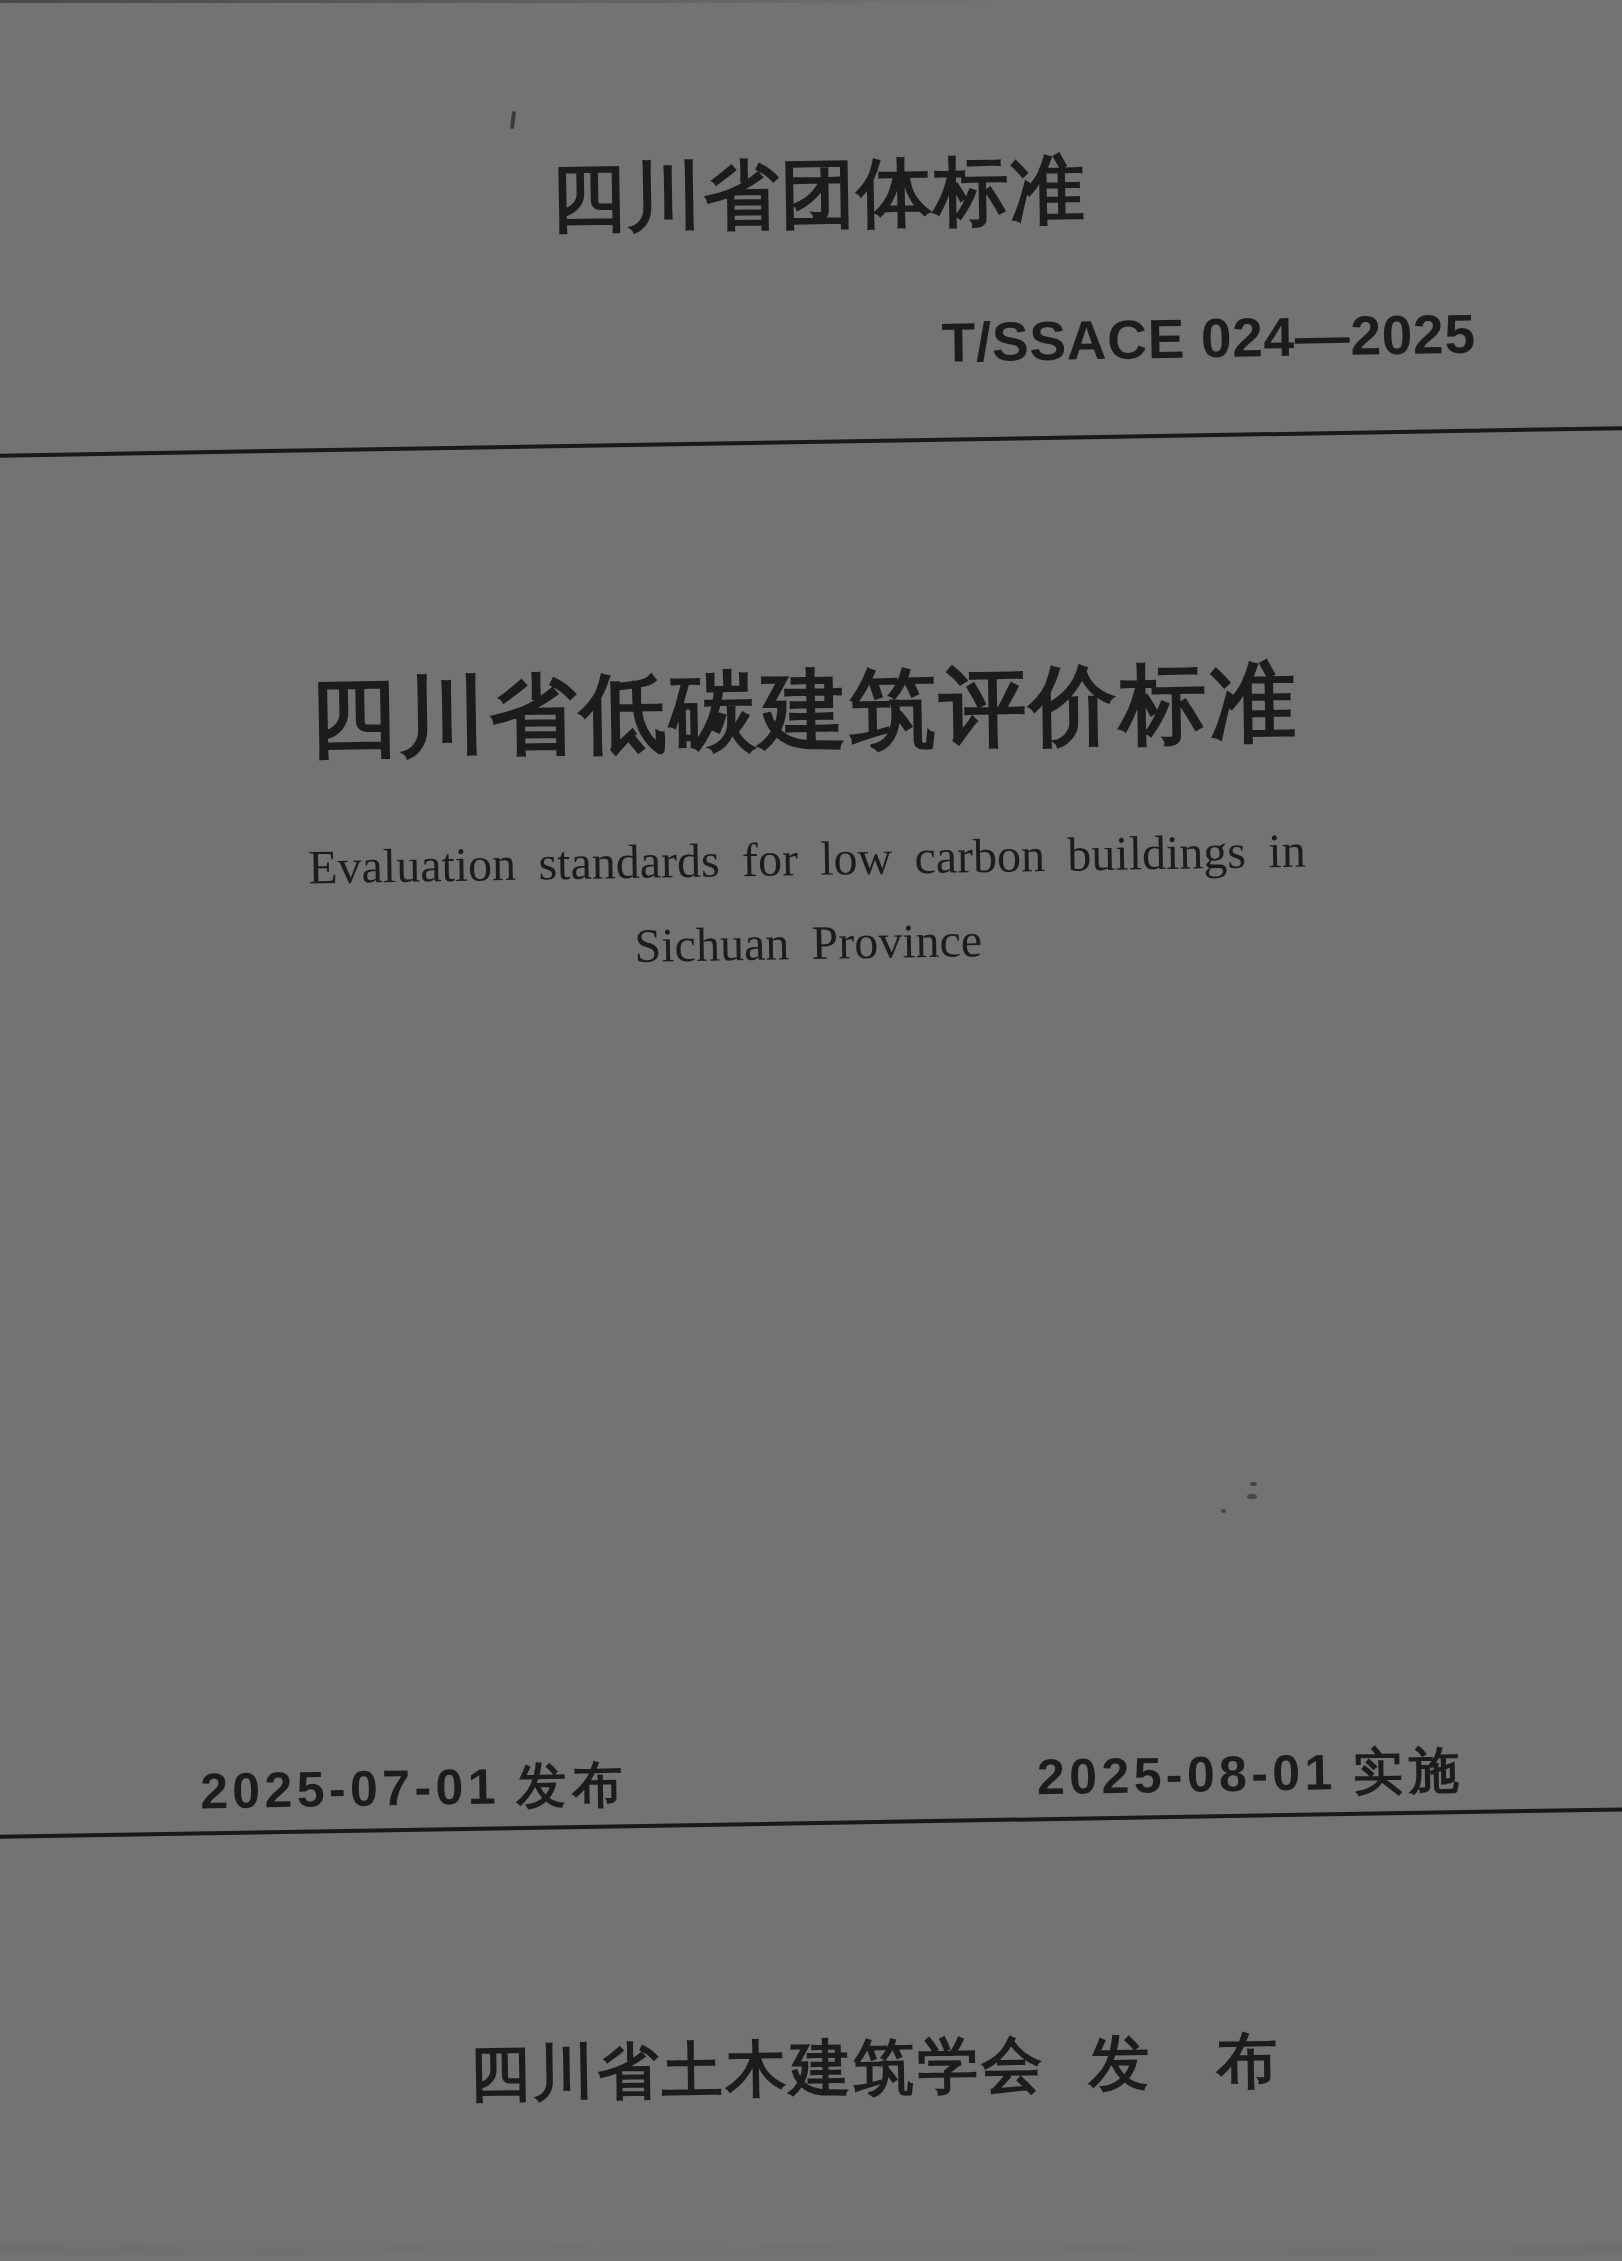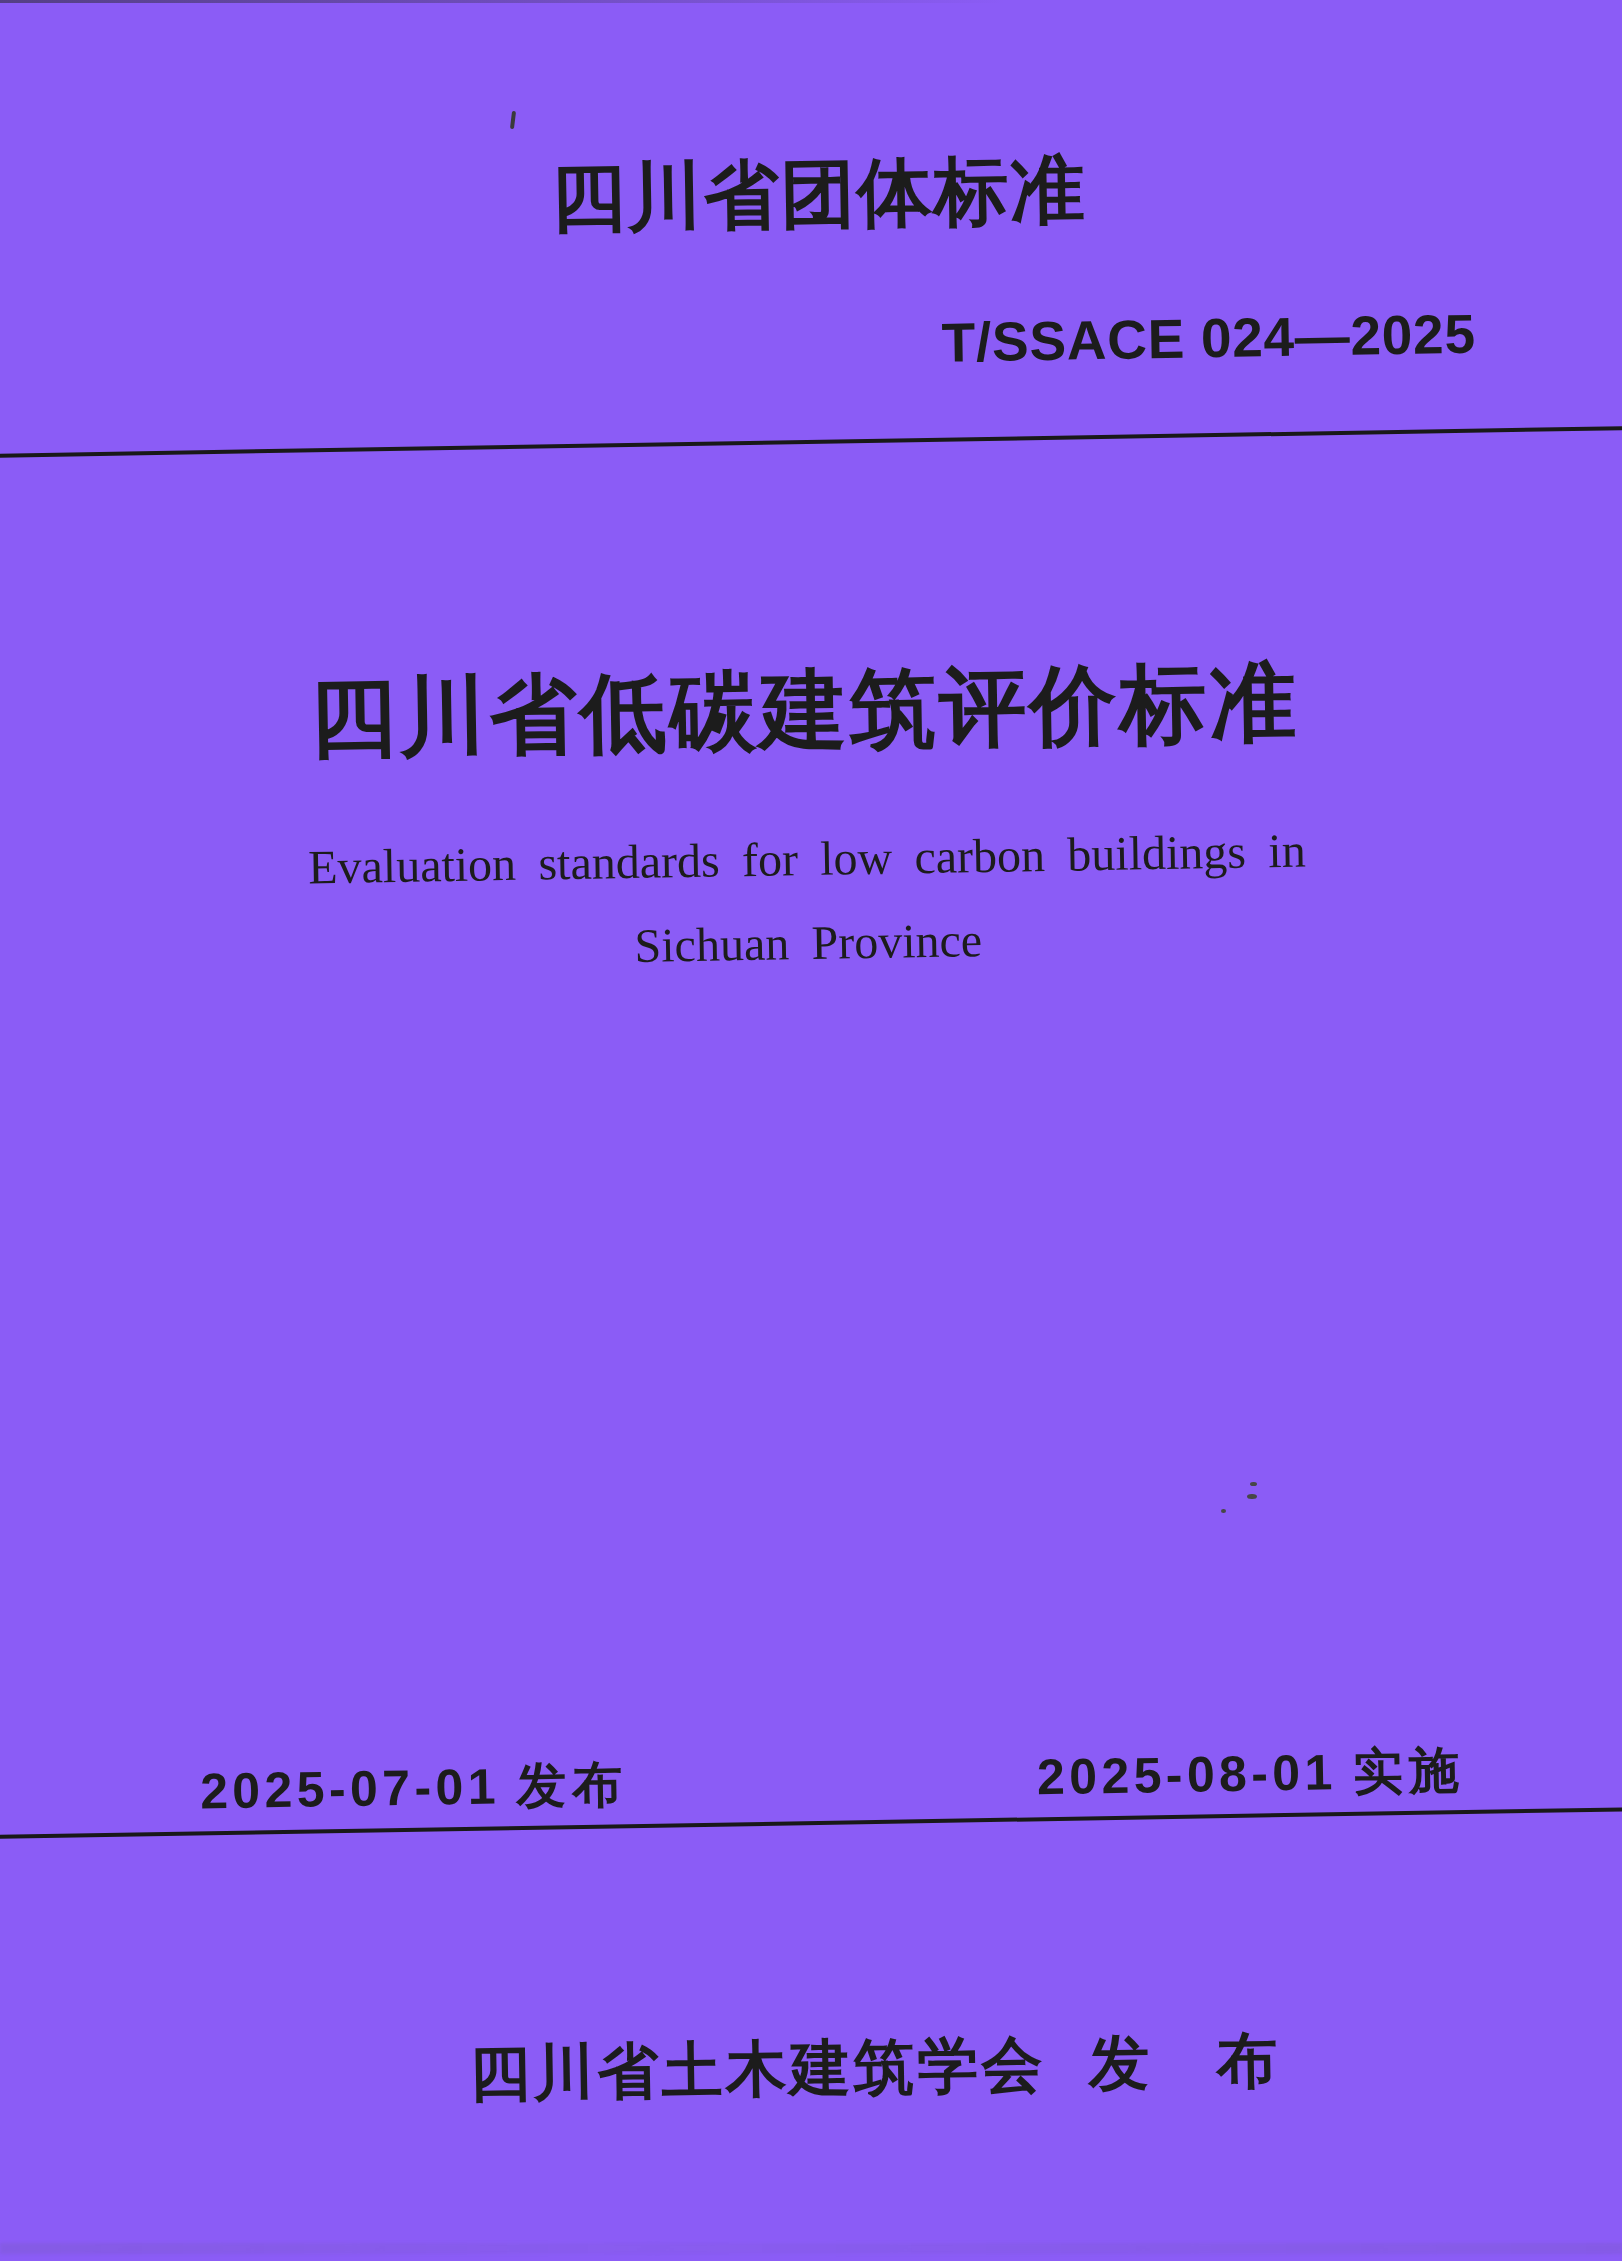--- a/index.html
+++ b/index.html
@@ -4,21 +4,21 @@
 <style>
   html, body {
     margin: 0;
     padding: 0;
     background: #e8e8e8;
   }
   .page {
     position: relative;
     width: 1623px;
     height: 2261px;
-    background: #8b5cf6;
+    background: #737373;
     overflow: hidden;
     font-family: "Liberation Sans", "DejaVu Sans", sans-serif;
     color: #1c1c1c;
   }
   
   .tilt {
     position: absolute;
     inset: 0;
     transform: rotate(-0.97deg);
     transform-origin: 50% 50%;

